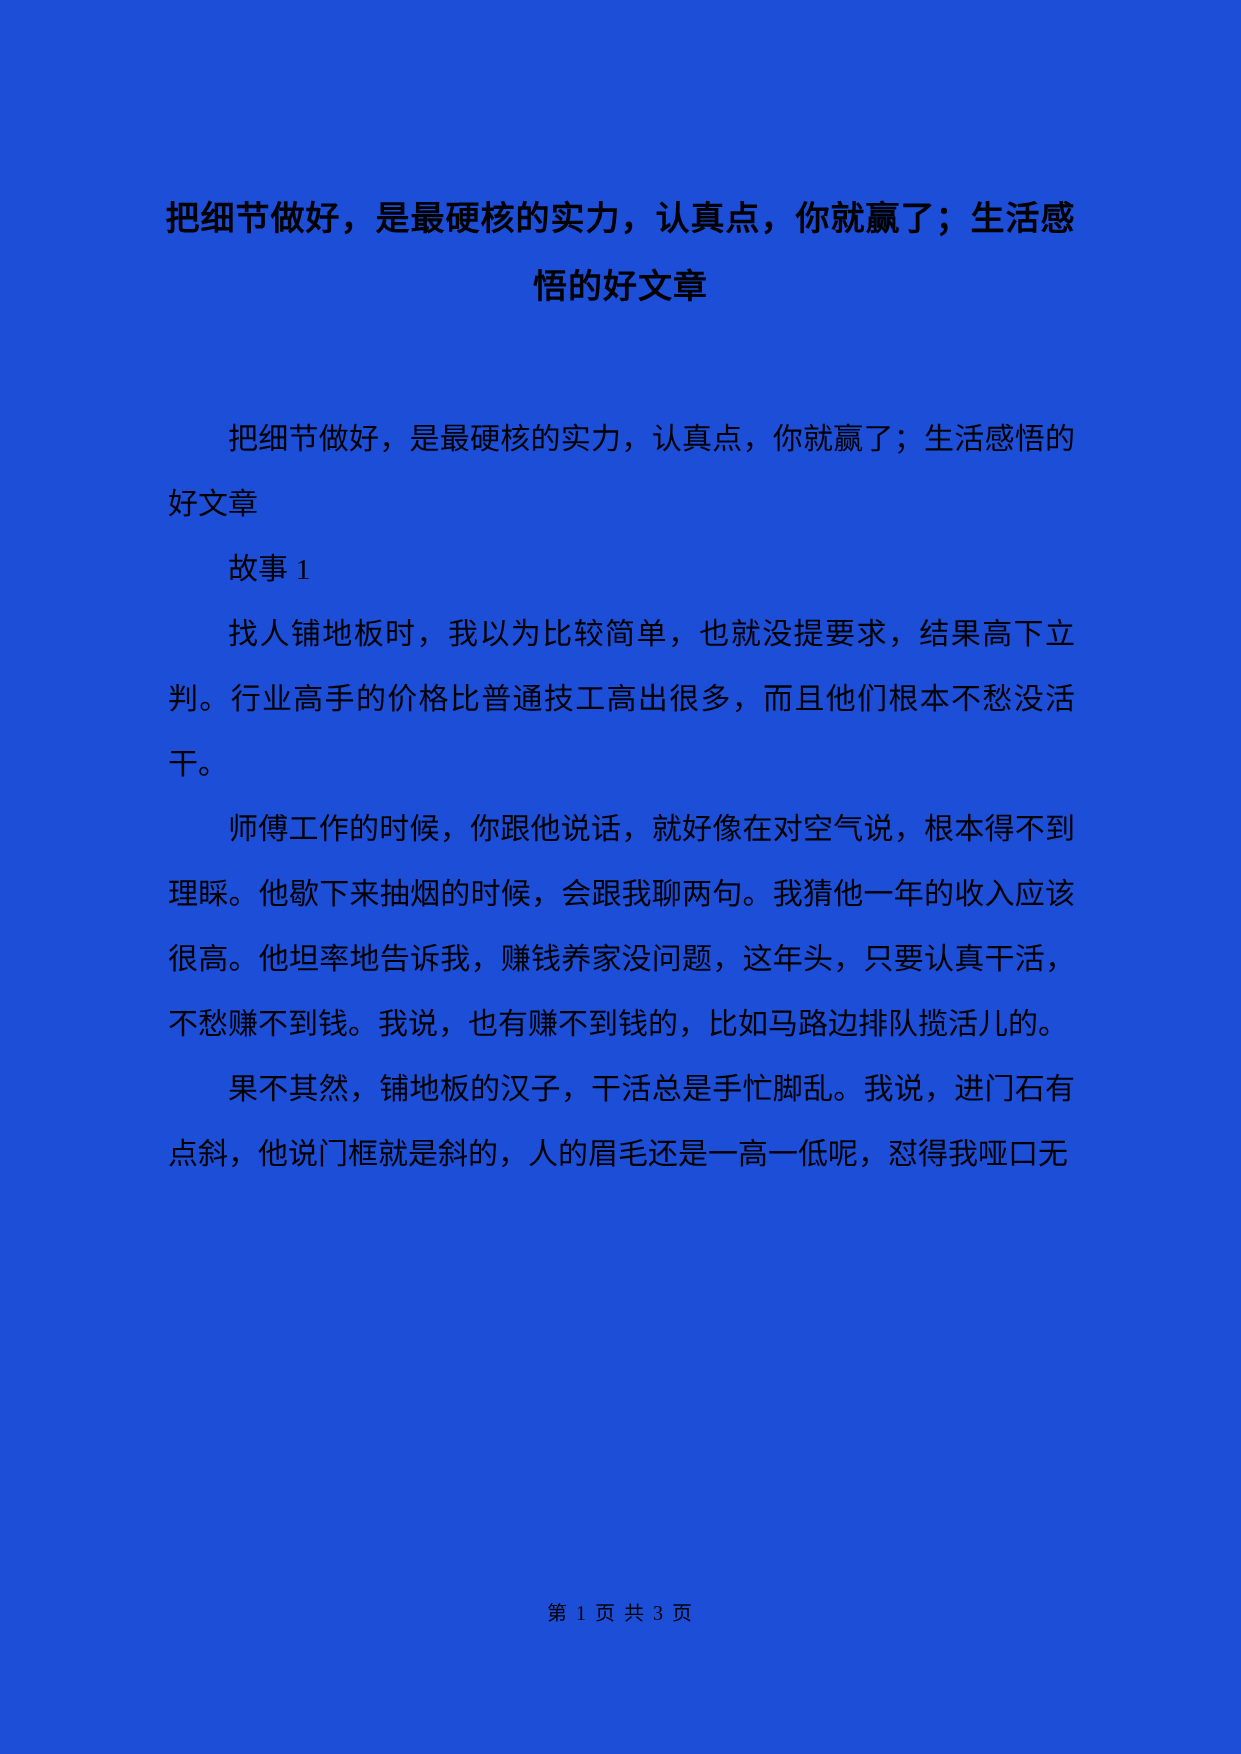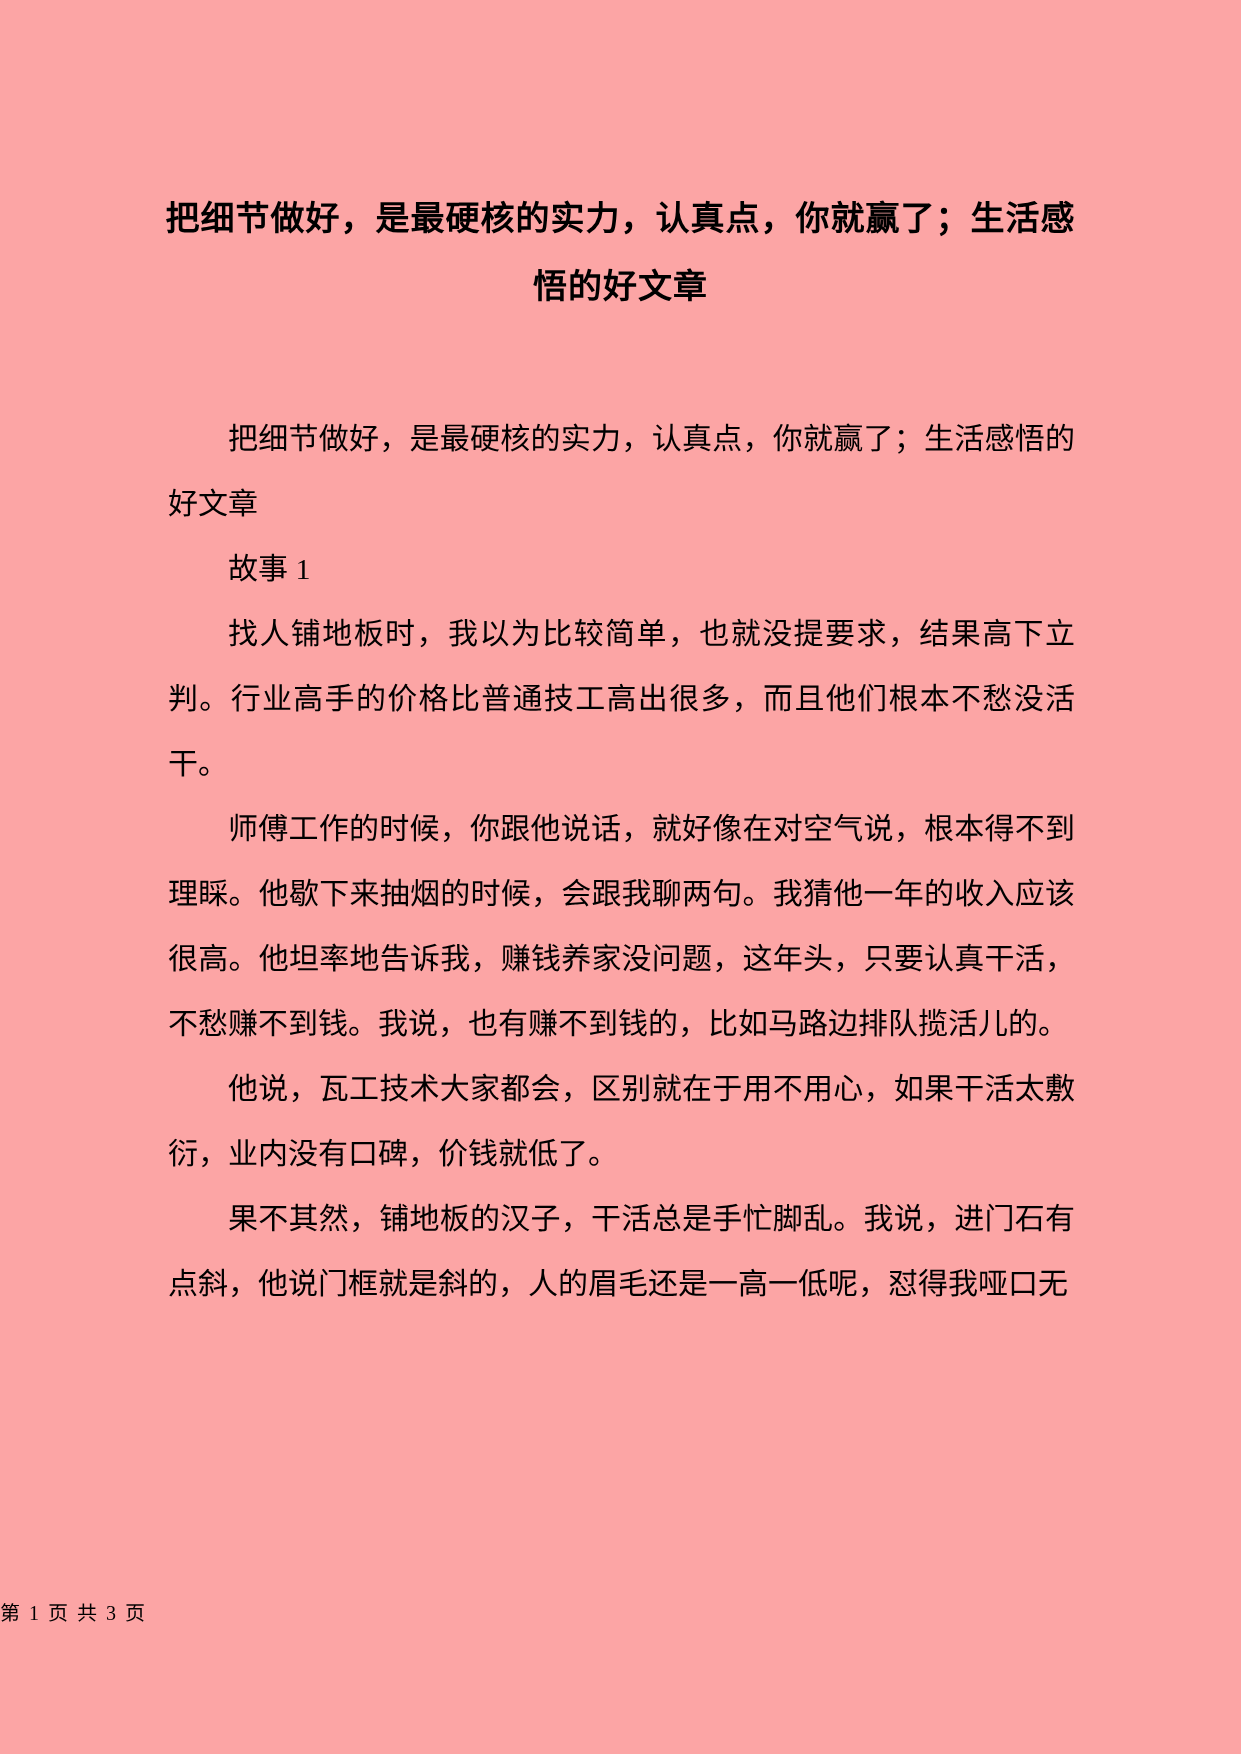--- a/index.html
+++ b/index.html
@@ -5,21 +5,21 @@
   html, body {
     margin: 0;
     padding: 0;
     background: #ffffff;
   }
   .page {
     position: relative;
     width: 1241px;
     height: 1754px;
     margin: 0 auto;
-    background: #fca5a5;
+    background: #1d4ed8;
     color: #000000;
     overflow: hidden;
     font-family: "Liberation Serif", serif;
   }
   .doc-title {
     margin: 0 165px;
     padding-top: 185px;
     font-size: 34px;
     font-weight: bold;
     line-height: 68px;
@@ -40,36 +40,36 @@
     margin: 0;
     padding: 0;
     text-indent: 2em;
     line-break: loose;
   }
   .page-footer {
     position: absolute;
     left: 0;
     right: 0;
     top: 1597px;
+    text-align: center;
     font-size: 20px;
     letter-spacing: 2px;
     color: #000000;
   }
 </style>
 </head>
 <body>
 
 <div class="page">
 
   <h1 class="doc-title">把细节做好，是最硬核的实力，认真点，你就赢了；生活感悟的好文章</h1>
 
   <div class="doc-body">
     <p>把细节做好，是最硬核的实力，认真点，你就赢了；生活感悟的好文章</p>
     <p>故事 1</p>
     <p>找人铺地板时，我以为比较简单，也就没提要求，结果高下立判。行业高手的价格比普通技工高出很多，而且他们根本不愁没活干。</p>
     <p>师傅工作的时候，你跟他说话，就好像在对空气说，根本得不到理睬。他歇下来抽烟的时候，会跟我聊两句。我猜他一年的收入应该很高。他坦率地告诉我，赚钱养家没问题，这年头，只要认真干活，不愁赚不到钱。我说，也有赚不到钱的，比如马路边排队揽活儿的。</p>
-    <p>他说，瓦工技术大家都会，区别就在于用不用心，如果干活太敷衍，业内没有口碑，价钱就低了。</p>
     <p>果不其然，铺地板的汉子，干活总是手忙脚乱。我说，进门石有点斜，他说门框就是斜的，人的眉毛还是一高一低呢，怼得我哑口无</p>
   </div>
 
   <div class="page-footer">第 1 页 共 3 页</div>
 
 </div>
 
 </body></html>

